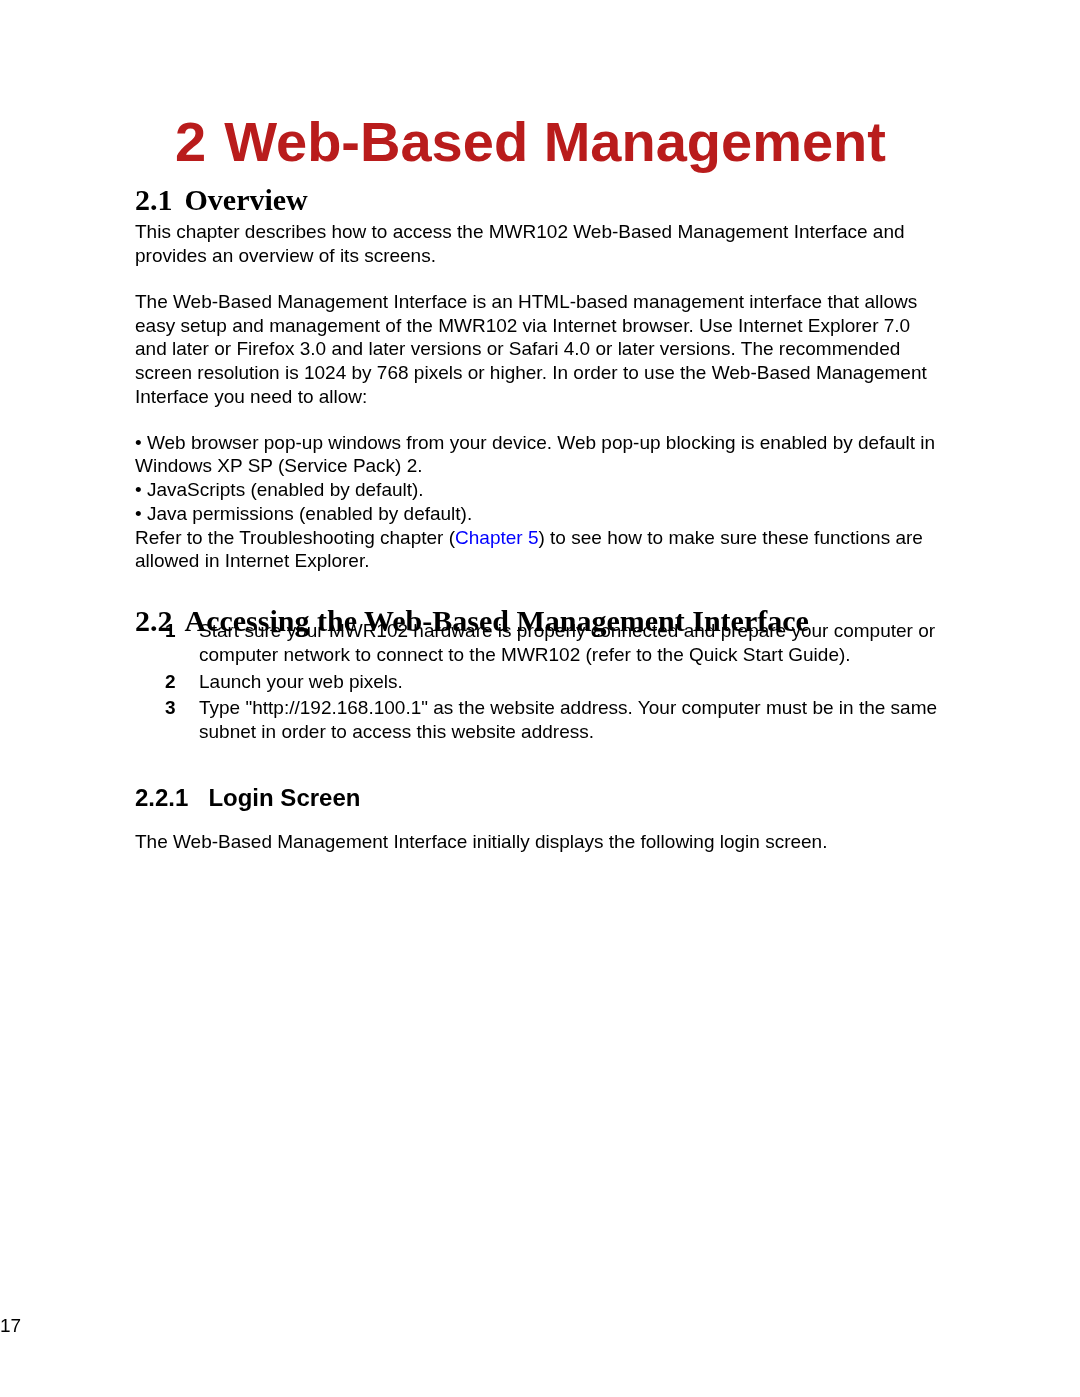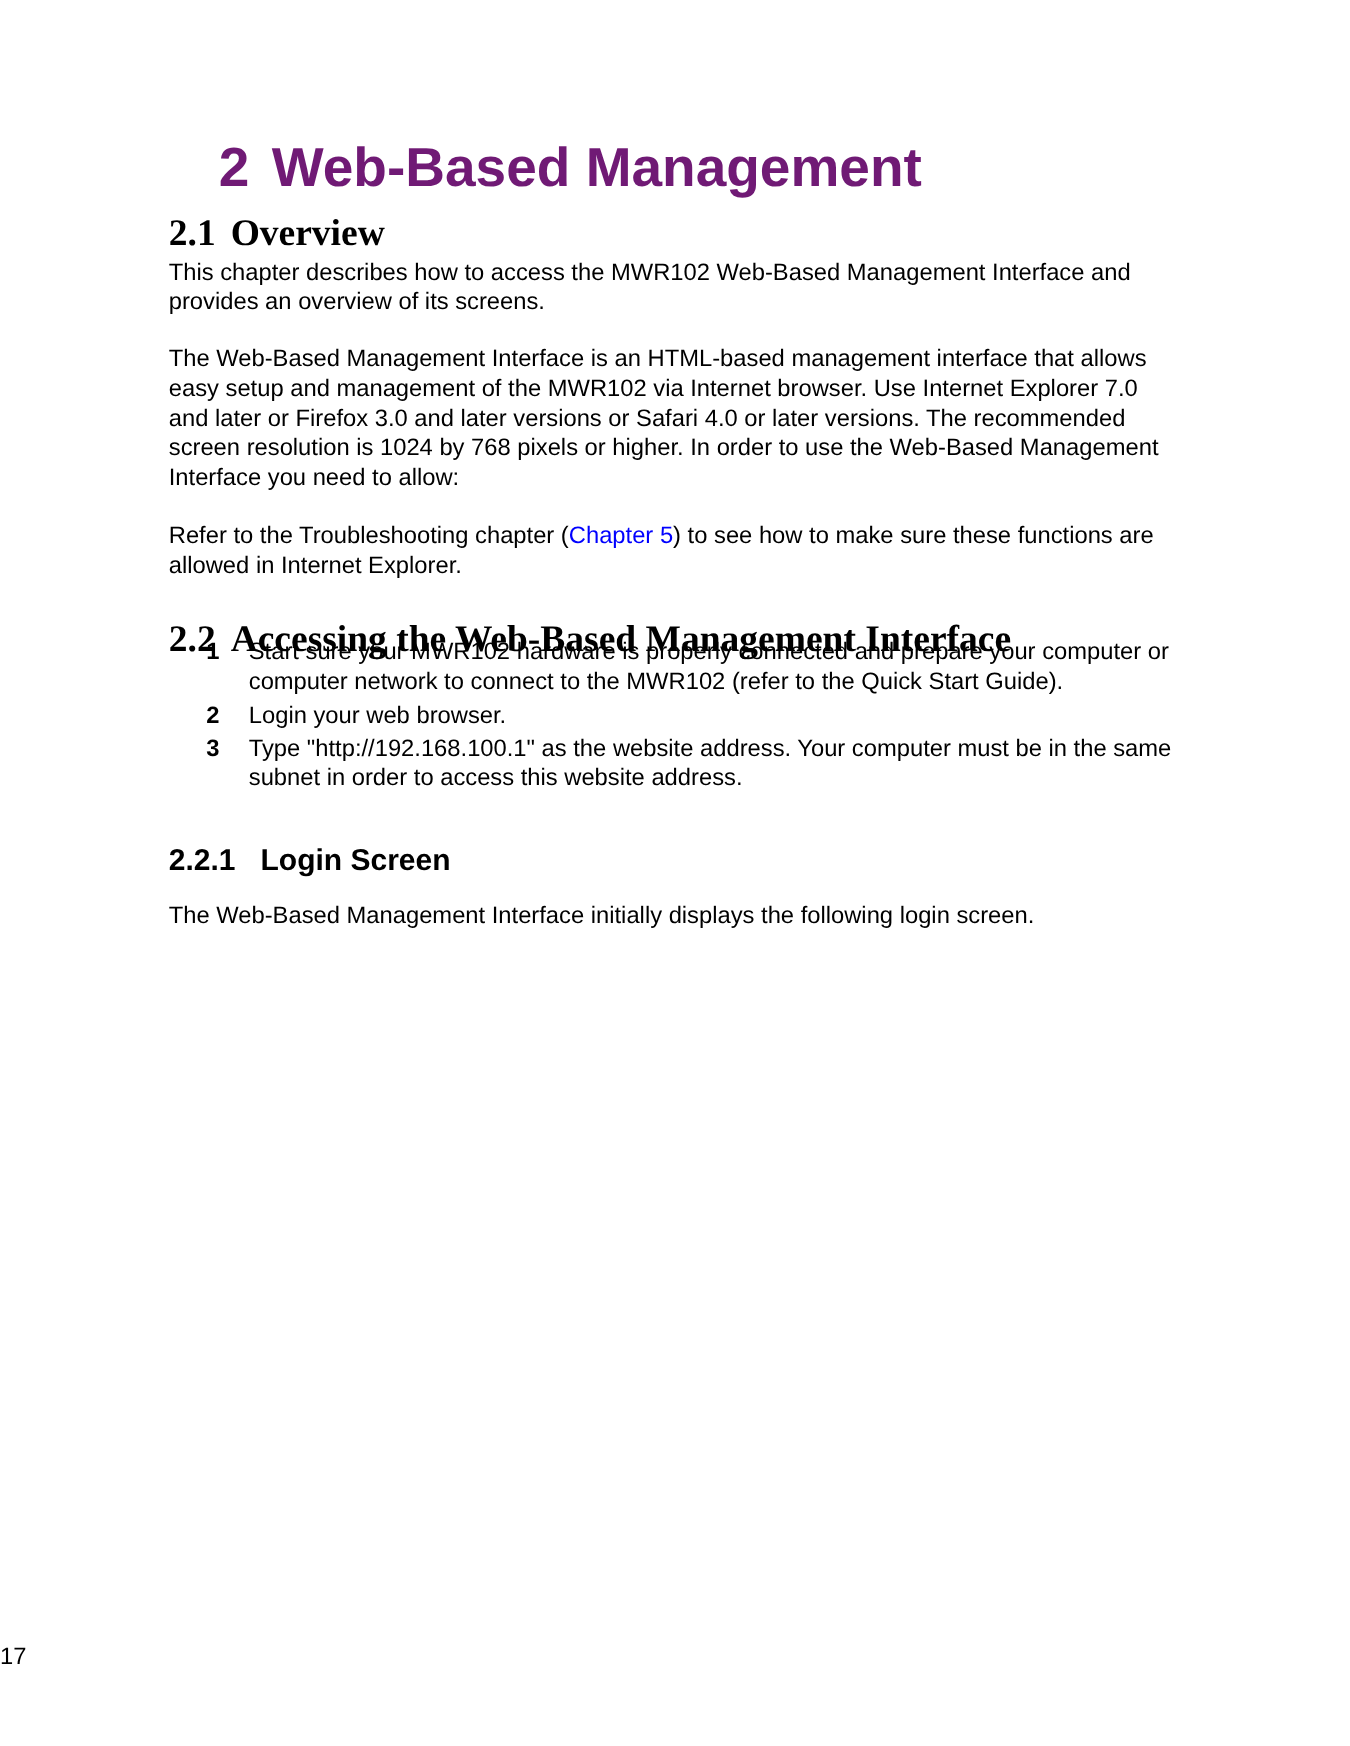--- a/index.html
+++ b/index.html
@@ -10,23 +10,23 @@
     color: #000000;
   }
   .page {
     width: 1080px;
     height: 1397px;
     position: relative;
     box-sizing: border-box;
     padding: 110px 135px 0 135px;
   }
   .chapter-title {
-    color: #701a75;
+    color: #b91c1c;
     font-weight: bold;
-    font-size: 44px;
+    font-size: 56px;
     margin: 0 0 8px 0;
     line-height: 1.15;
     padding-left: 40px;
   }
   .chapter-title .num {
     display: inline-block;
     margin-right: 18px;
   }
   h2.section {
     font-size: 30px;
@@ -105,41 +105,46 @@
   </h1>
 
   <h2 class="section">
     <span class="num">2.1</span><span>Overview</span>
   </h2>
 
   <p class="body">This chapter describes how to access the MWR102 Web-Based Management Interface and provides an overview of its screens.</p>
 
   <p class="body">The Web-Based Management Interface is an HTML-based management interface that allows easy setup and management of the MWR102 via Internet browser. Use Internet Explorer 7.0 and later or Firefox 3.0 and later versions or Safari 4.0 or later versions. The recommended screen resolution is 1024 by 768 pixels or higher. In order to use the Web-Based Management Interface you need to allow:</p>
 
+  <div class="bullets">
+    <div class="bullet-line">• Web browser pop-up windows from your device. Web pop-up blocking is enabled by default in Windows XP SP (Service Pack) 2.</div>
+    <div class="bullet-line">• JavaScripts (enabled by default).</div>
+    <div class="bullet-line">• Java permissions (enabled by default).</div>
+  </div>
 
   <p class="after-bullets">
     <span>Refer to the Troubleshooting chapter (</span><span class="xref">Chapter 5</span><span>) to see how to make sure these functions are allowed in Internet Explorer.</span>
   </p>
 
   <div class="section2-block">
     <h2 class="section">
       <span class="num">2.2</span><span>Accessing the Web-Based Management Interface</span>
     </h2>
     <div class="section-indent" style="padding-left:64px; margin-top:-34px;">
       
     </div>
 
     <div class="steps">
       <div class="step">
         <div class="n">1</div>
         <div>Start sure your MWR102 hardware is properly connected and prepare your computer or computer network to connect to the MWR102 (refer to the Quick Start Guide).</div>
       </div>
       <div class="step">
         <div class="n">2</div>
-        <div>Login your web browser.</div>
+        <div>Launch your web pixels.</div>
       </div>
       <div class="step">
         <div class="n">3</div>
         <div>Type "http://192.168.100.1" as the website address. Your computer must be in the same subnet in order to access this website address.</div>
       </div>
     </div>
 
     <h3 class="subsection">
       <span class="num">2.2.1</span><span>Login Screen</span>
     </h3>

